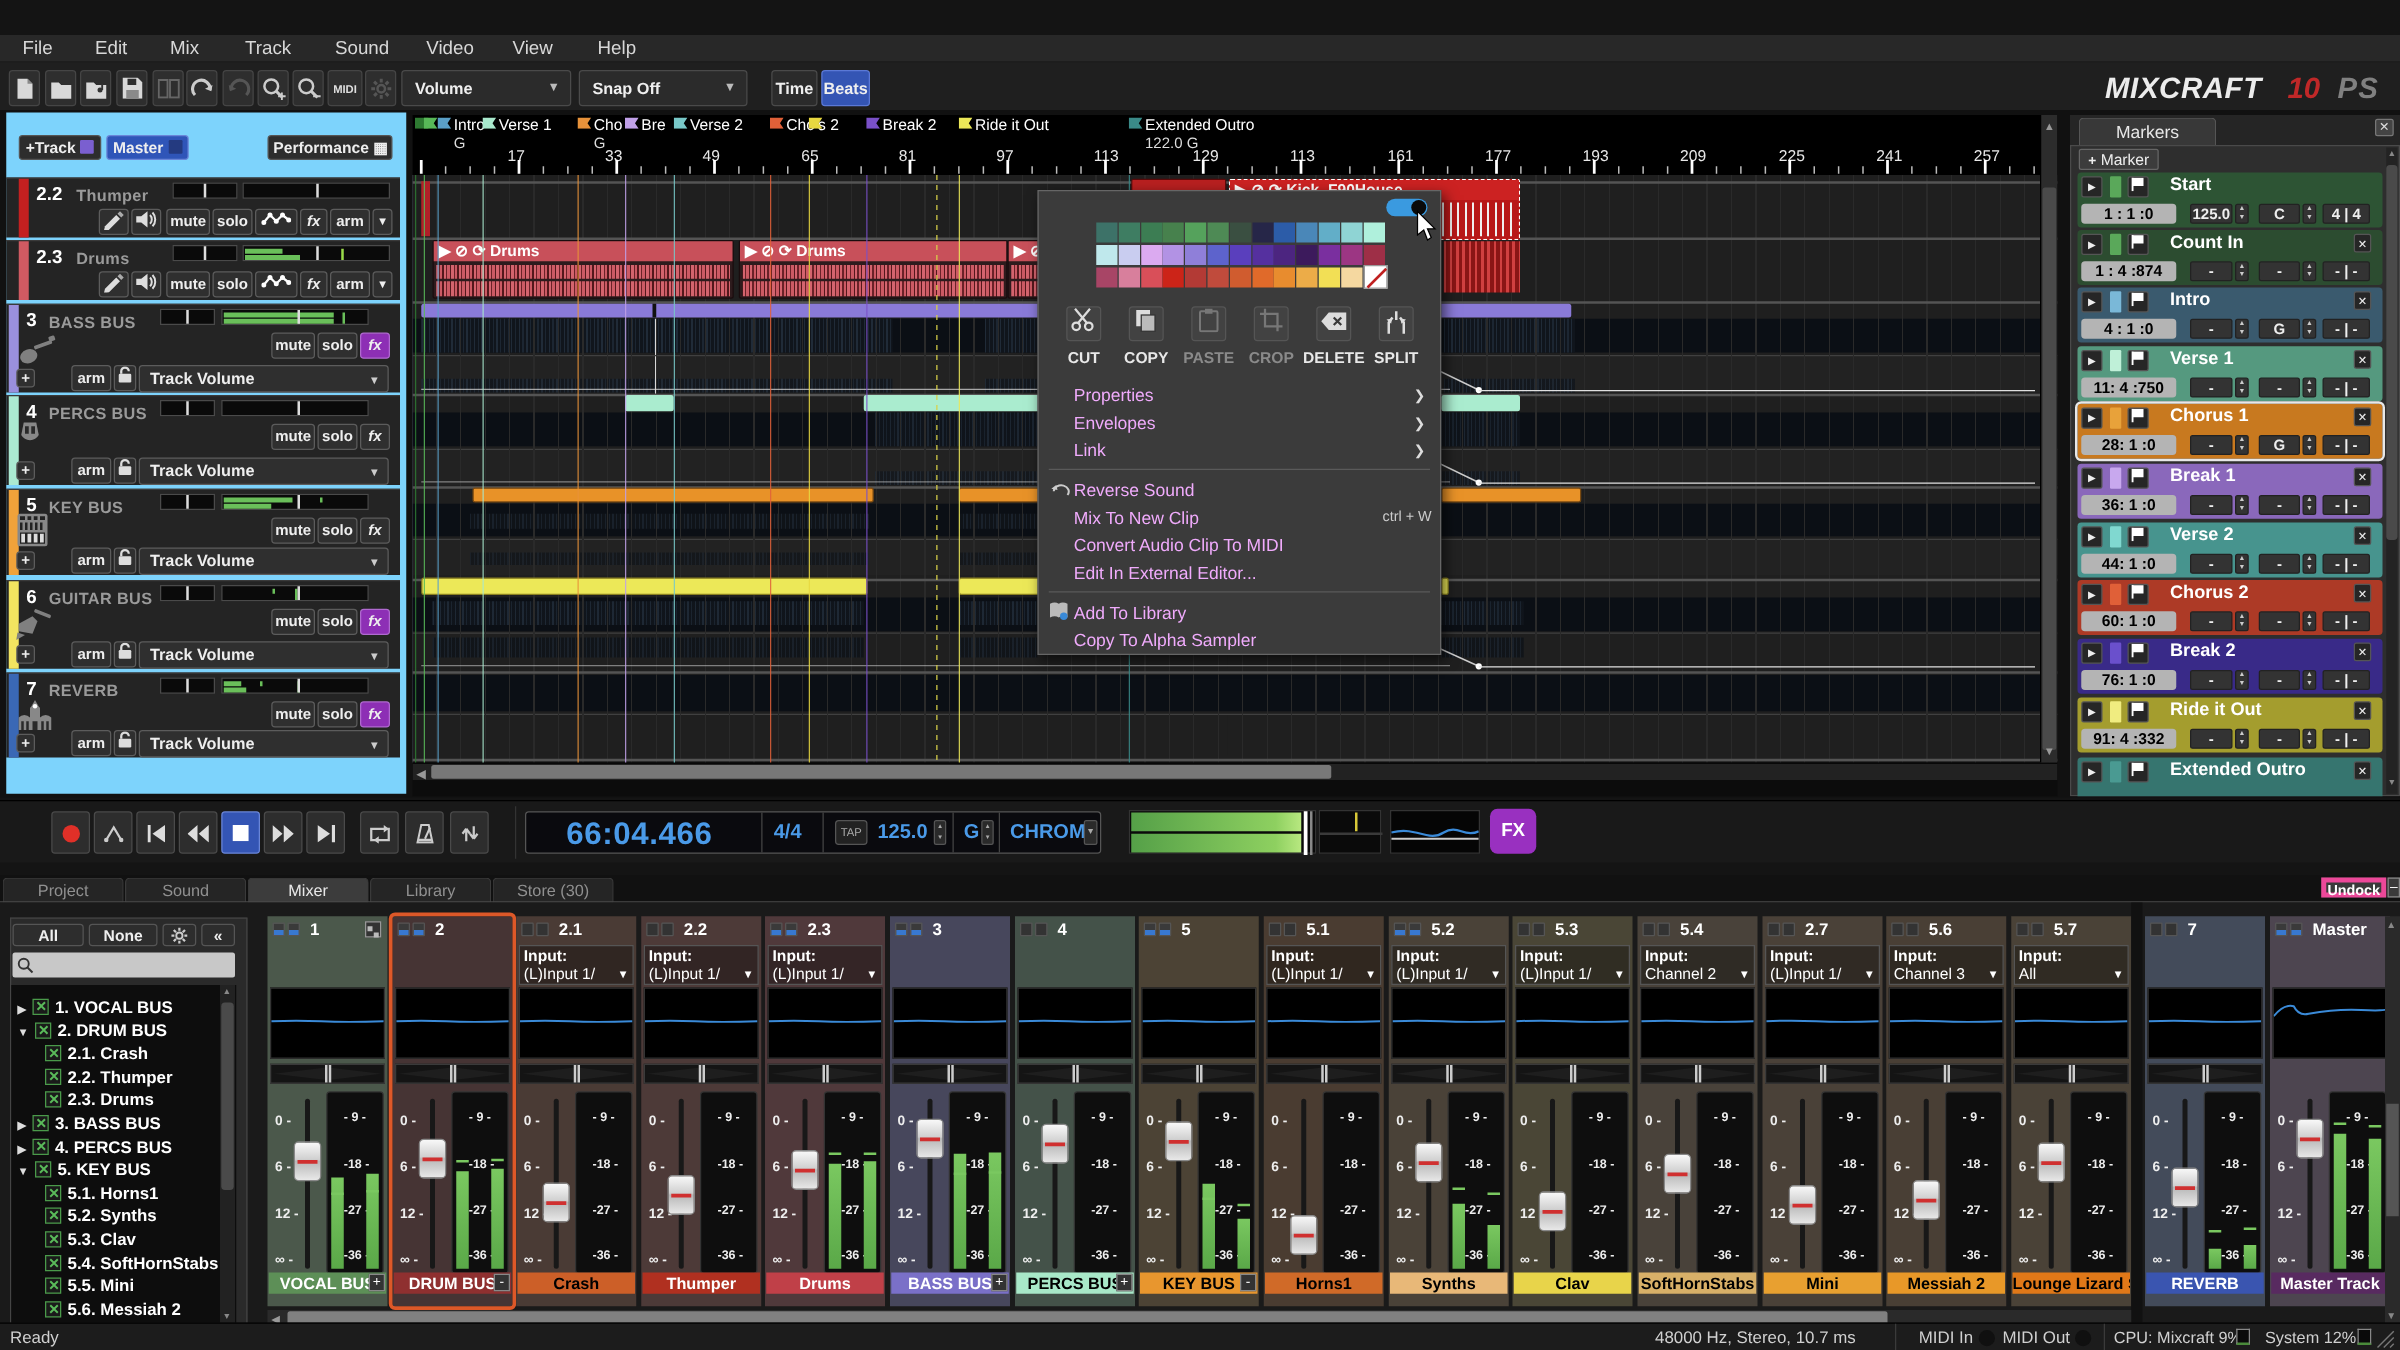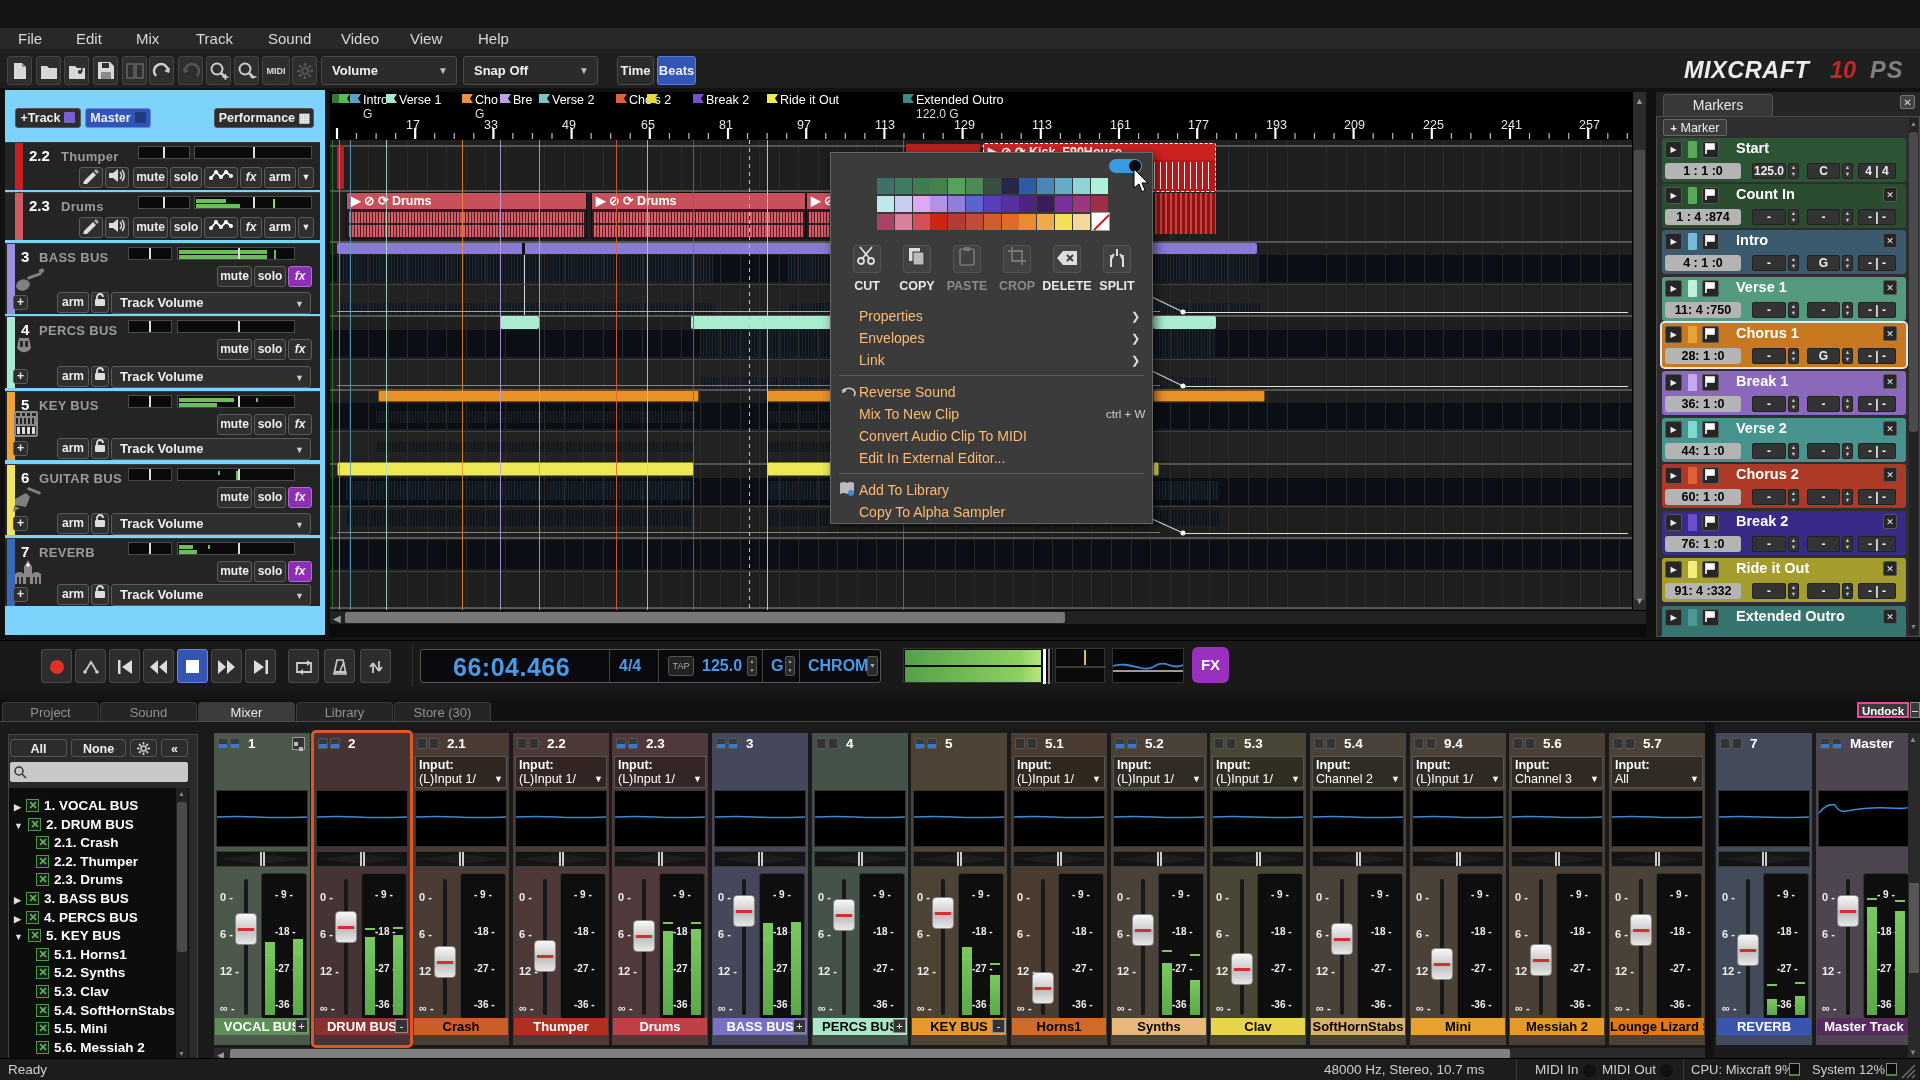--- a/index.html
+++ b/index.html
@@ -59,21 +59,21 @@
 .mdash{position:absolute;top:25px;height:16px;background:#333;border:1px solid #222;border-radius:2px;color:#eee;font-size:12px;font-weight:bold;text-align:center;line-height:14px;}
 .mspin{position:absolute;top:25px;width:11px;height:16px;background:#333;border:1px solid #222;color:#ccc;font-size:5.5px;line-height:7px;text-align:center;border-radius:2px;}
 
 #transport{left:0;top:640px;width:1920px;height:50px;background:#191919;border-top:1px solid #000;}
 
 
 .trbtn{position:absolute;top:8px;width:31px;height:34px;background:#2d2d2d;border:1px solid #4a4a4a;border-radius:3px;color:#ddd;text-align:center;line-height:32px;}
 .lcd{color:#4a9ae8;font-weight:bold;}
 
 #ctxmenu{left:830px;top:152px;width:323px;height:372px;background:#3b3b3b;border:1px solid #666;box-shadow:3px 4px 10px rgba(0,0,0,.6);z-index:50;}
-.cmitem{position:absolute;left:28px;color:#fdba74;font-size:14px;}
+.cmitem{position:absolute;left:28px;color:#f0abfc;font-size:14px;}
 .cmarrow{position:absolute;left:300px;color:#ddd;font-size:11px;}
 .cmsep{position:absolute;left:8px;width:305px;height:1px;background:#5a5a5a;}
 .cmicon{position:absolute;width:28px;height:28px;background:#424242;border:1px solid #555;border-radius:3px;}
 .cmlab{position:absolute;color:#e8e8e8;font-size:12.5px;font-weight:bold;}
 .pal{position:absolute;width:17px;height:16px;}
 
 #tabsrow{left:0;top:700px;width:1920px;height:22px;background:#111;}
 .tab{position:absolute;top:2px;height:20px;width:97px;background:#252525;border:1px solid #3a3a3a;border-bottom:none;border-radius:4px 4px 0 0;color:#909090;font-size:13px;text-align:center;line-height:19px;}
 .tab.active{background:#3c3c3c;color:#e8e8e8;}
 
@@ -919,21 +919,21 @@
       </svg>
 </div>
     <div class="abs" style="left:1192px;top:6px;width:37px;height:36px;background:#9930c0;border-radius:6px;color:#fff;font-weight:bold;font-size:15px;text-align:center;line-height:36px">FX</div>
   </div>
 <div class="abs" id="tabsrow">
     <div class="tab" style="left:2px">Project</div>
     <div class="tab" style="left:100px">Sound</div>
     <div class="tab active" style="left:198px">Mixer</div>
     <div class="tab" style="left:296px">Library</div>
     <div class="tab" style="left:394px">Store (30)</div>
-    <div class="abs" style="left:1857px;top:2px;width:52px;height:16px;background:#3a3a3a;border:2px solid #ec4899;color:#fff;font-size:11.5px;font-weight:bold;text-align:center;line-height:15px">Undock</div>
+    <div class="abs" style="left:1857px;top:2px;width:52px;height:16px;background:#3a3a3a;border:4px solid #ec4899;color:#fff;font-size:11.5px;font-weight:bold;text-align:center;line-height:15px">Undock</div>
     <div class="abs" style="left:1910px;top:2px;width:10px;height:16px;background:#3a3a3a;border:1px solid #888;color:#fff;font-size:11px;text-align:center;line-height:14px">–</div>
     <div class="abs" style="left:0;top:21px;width:1920px;height:1px;background:#4a4a4a"></div>
   </div>
 <div class="abs" id="mixer">
     <div class="abs" style="left:8px;top:12px;width:190px;height:330px;background:#2a2a2a;border:1px solid #444"></div>
     <div class="hbtn" style="left:10px;top:17px;width:57px;height:18px">All</div>
     <div class="hbtn" style="left:71px;top:17px;width:55px;height:18px">None</div>
     <div class="hbtn" style="left:130px;top:17px;width:27px;height:18px"><svg width="13" height="13" style="margin-top:2px">
         <circle cx="6.5" cy="6.5" r="2.5" fill="none" stroke="#ccc" stroke-width="1.5"></circle>
         <g stroke="#ccc" stroke-width="1.8">
@@ -1291,21 +1291,21 @@
         <div class="mxtick2" style="left:13px;top:15px">- 9 -</div>
         <div class="mxtick2" style="left:13px;top:52px">-18 -</div>
         <div class="mxtick2" style="left:13px;top:89px">-27 -</div>
         <div class="mxtick2" style="left:13px;top:125px">-36 -</div>
       </div>
       <div class="mxlbl" style="background:#d8b068;color:#000">SoftHornStabs</div>
     </div>
     <div class="mxstrip" style="left:1410px;background:#4a4138;">
       <div class="mxsq" style="left:4px;background:#333"></div>
       <div class="mxsq" style="left:16px;background:#333"></div>
-      <div class="mxnum" style="left:34px">9.4</div>
+      <div class="mxnum" style="left:34px">2.7</div>
       <div class="mxinput">Input:<br><span style="font-weight:normal">(L)Input 1/</span><span class="abs" style="right:3px;top:17px;font-size:9px">▼</span></div>
       <div class="mxeq"><svg width="90" height="55">
           <path d="M0 26 Q20 25 40 26 T90 26" stroke="#3a8ad8" stroke-width="1.6" fill="none"></path>
         </svg></div>
       <div class="mxpan"><svg width="90" height="14">
           <path d="M2 7 L44 2 L44 12 Z M88 7 L46 2 L46 12 Z" fill="#1e1e1e"></path>
         </svg><div class="notch" style="left:43px;width:2px;background:#ccc"></div><div class="notch" style="left:46px;width:2px;background:#ccc"></div></div>
       <div class="mxtick" style="left:6px;top:158px">0 -</div>
       <div class="mxtick" style="left:6px;top:195px">6 -</div>
       <div class="mxtick" style="left:6px;top:232px">12 -</div>

